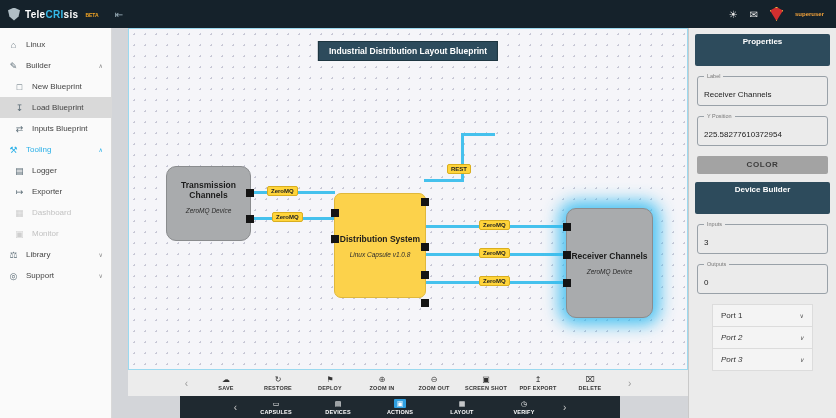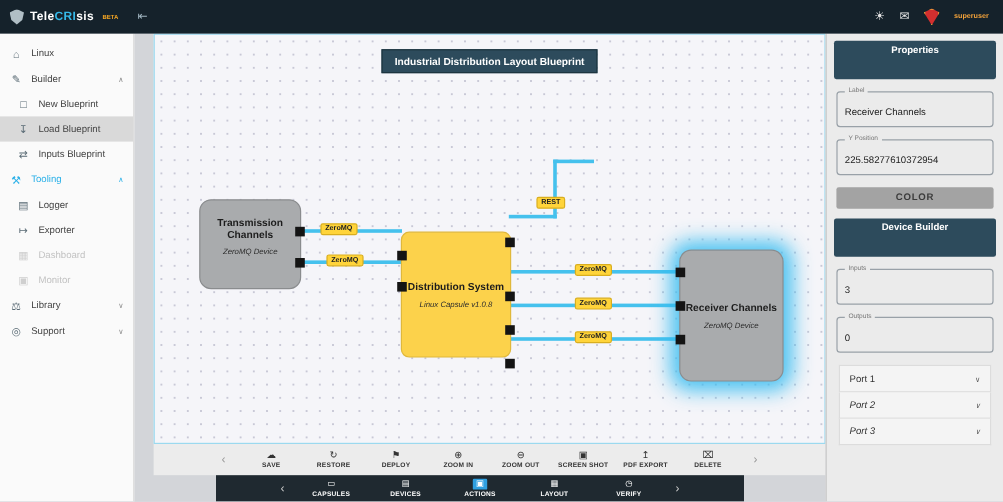--- a/index.html
+++ b/index.html
@@ -83,21 +83,21 @@
   .panel-header{margin:6px 6px 8px;height:32px;line-height:16px;background:#2d4b5c;color:#fff;
     font-size:8px;font-weight:bold;text-align:center;border-radius:2px;}
   .field{position:relative;margin:10px 8px;border:1px solid #99a1a8;border-radius:3px;
     padding:6px 6px 4px;background:#ebebeb;}
   .field .legend{position:absolute;top:-4px;left:6px;background:#ebebeb;font-size:5.5px;
     color:#777;padding:0 3px;line-height:7px;}
   .field input{border:none;background:transparent;font-size:8px;color:#222;width:100%;
     padding:0;outline:none;font-family:"Liberation Sans",sans-serif;}
   .color-btn{margin:8px 8px;height:18px;line-height:18px;background:#a3a3a3;color:#3c3c3c;
     text-align:center;font-size:8px;font-weight:bold;border-radius:2px;letter-spacing:.6px;cursor:pointer;}
-  .port-row{margin:0 10px;height:21px;background:#f4f4f4;border:1px solid #dcdcdc;
+  .port-row{margin:0 23px;height:21px;background:#f4f4f4;border:1px solid #dcdcdc;
     display:flex;align-items:center;justify-content:space-between;padding:0 8px;
     font-size:8px;color:#333;cursor:pointer;}
   .port-row + .port-row{border-top:none;font-style:italic;}
   .port-chevron{font-size:6px;color:#555;}
 </style>
 </head>
 <body>
 
 <div class="app">
 

